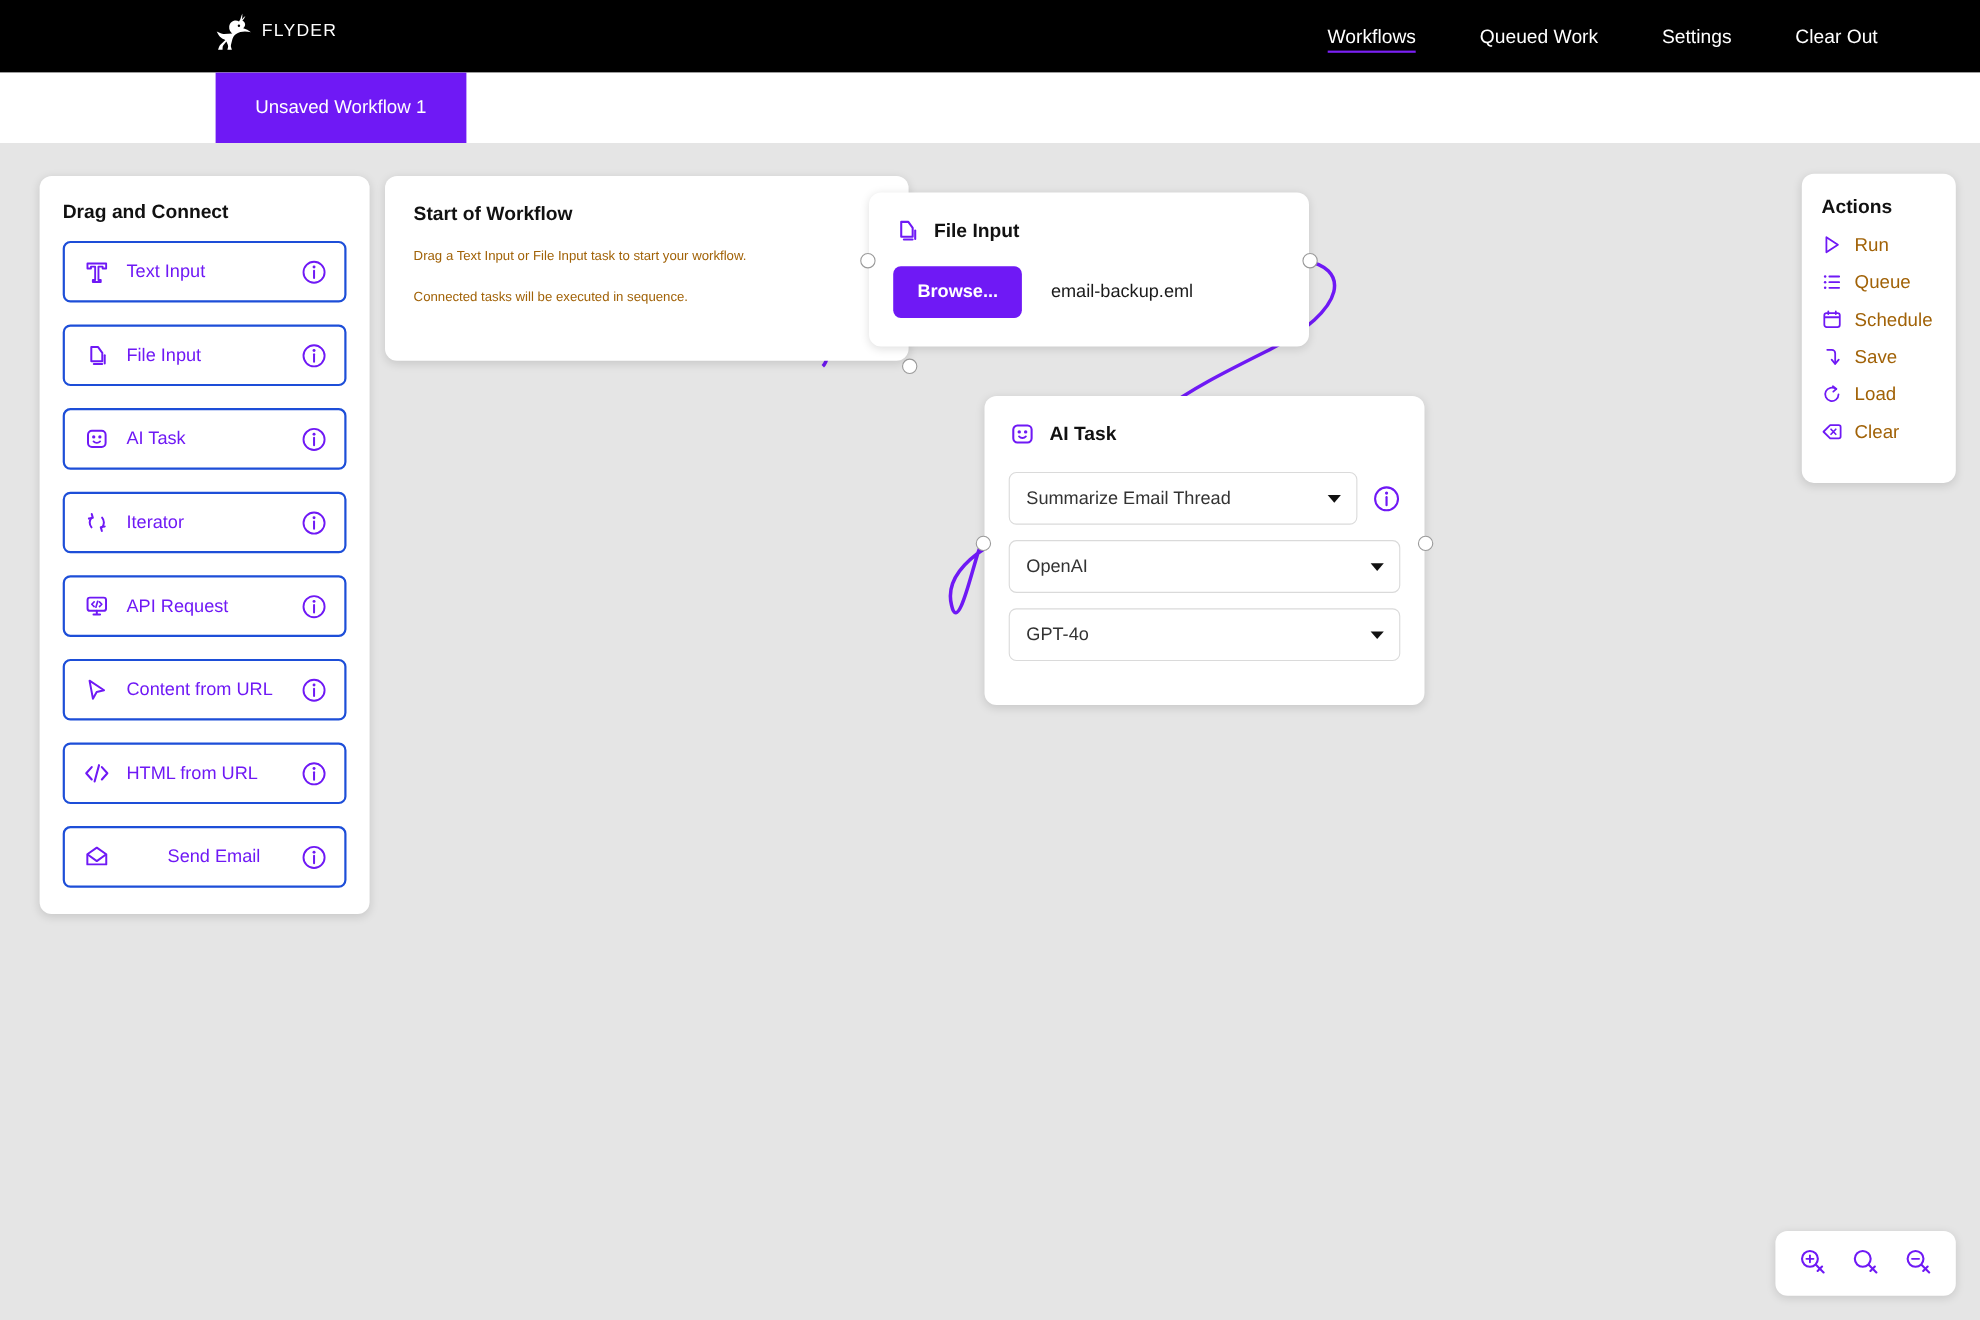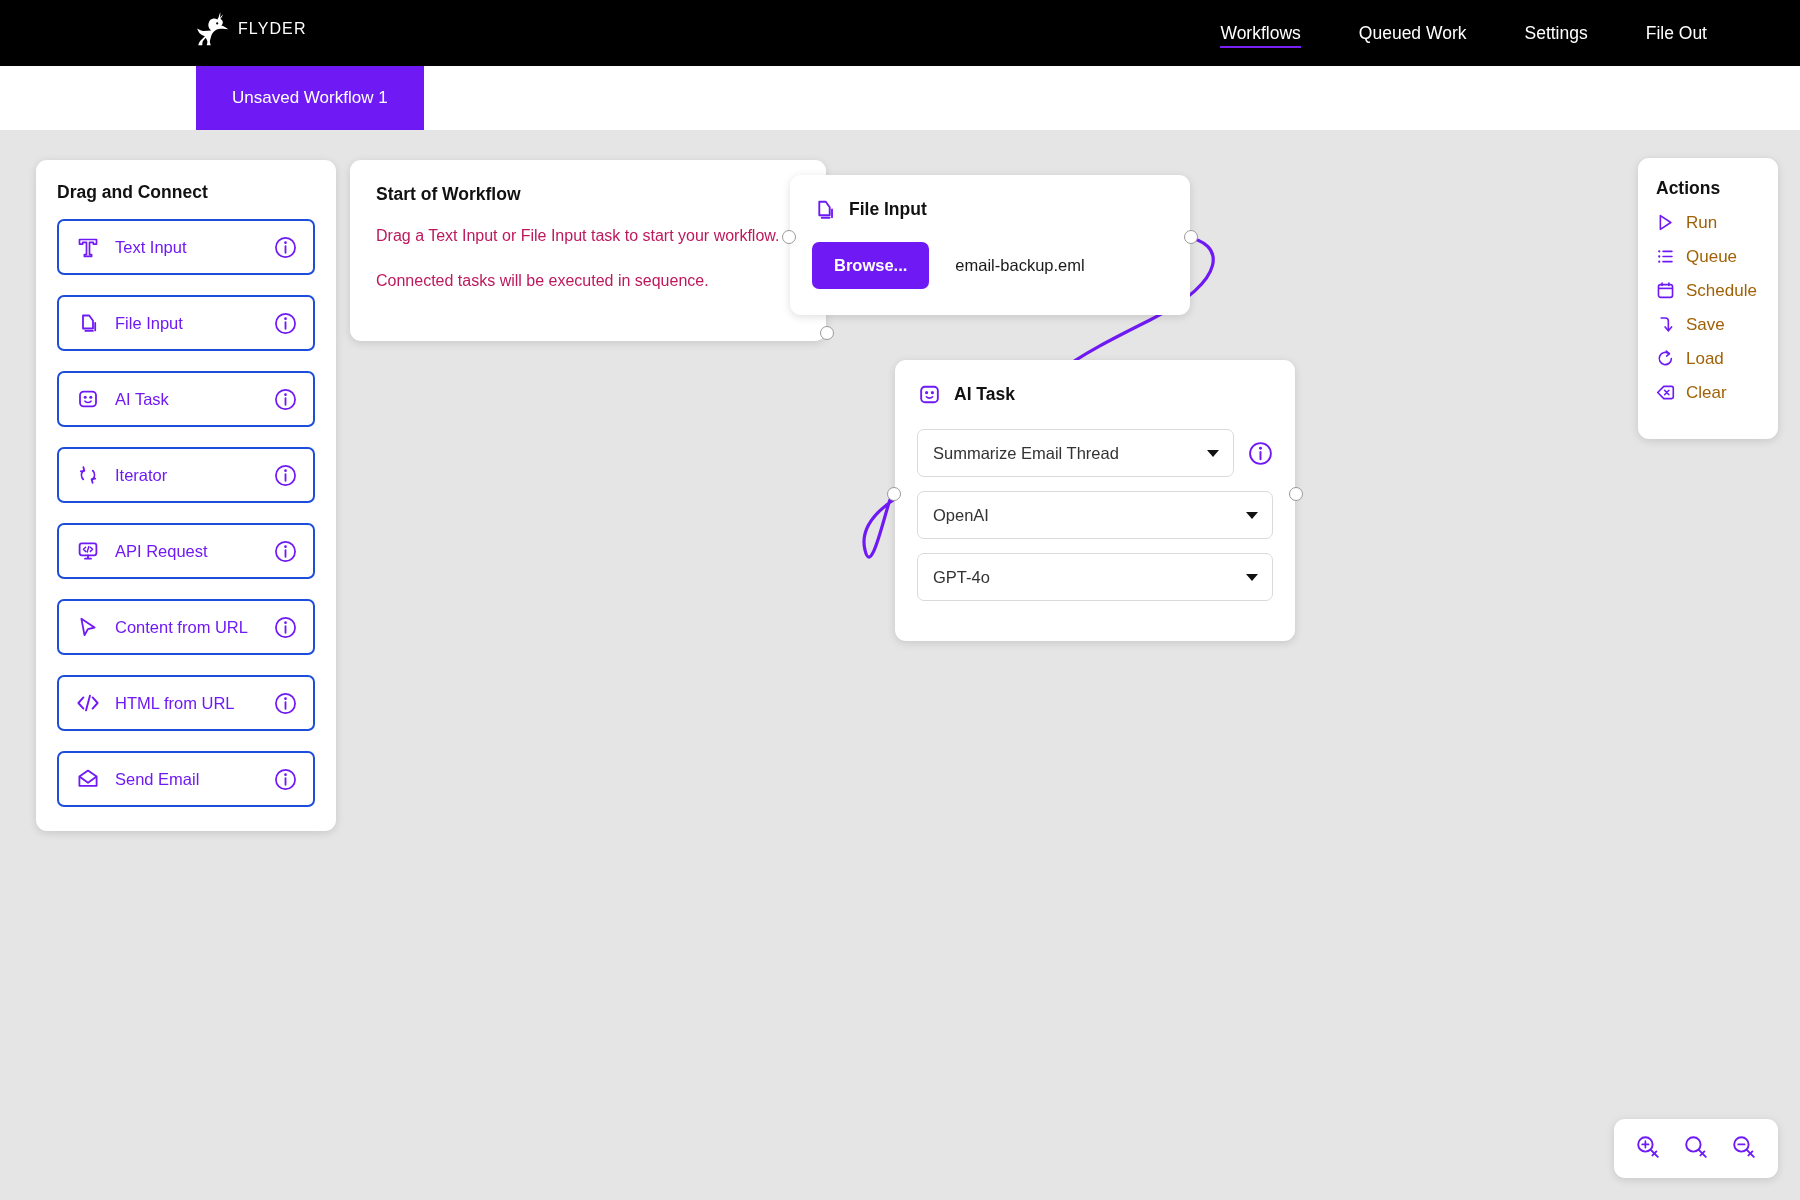--- a/index.html
+++ b/index.html
@@ -74,29 +74,29 @@
   }
 
   
   .palette { left: 36px; top: 30px; width: 300px; padding: 22px 21px 24px; }
   .palette-title { font-size: 17.5px; font-weight: 700; color: #111; margin-bottom: 16px; }
   .palette-item {
     height: 56px; border: 2px solid #1d4ed8; border-radius: 7px;
     display: flex; align-items: center; padding: 0 16px;
     margin-bottom: 20px; cursor: grab; background: #fff;
   }
-  .palette-item:last-child { margin-bottom: 0; }
+  .palette-item:last-child { margin-bottom: 0; text-align: center; }
   .pi-icon { width: 26px; height: 26px; flex: 0 0 26px; display: flex; align-items: center; justify-content: center; }
   .pi-label { flex: 1; margin-left: 14px; font-size: 16.5px; color: #6f19f5; }
   .info-badge { width: 23px; height: 23px; flex: 0 0 23px; cursor: pointer; }
 
   
   .startcard { left: 350px; top: 30px; width: 476px; padding: 24px 26px 28px; }
   .startcard h3 { font-size: 17.5px; font-weight: 700; color: #111; margin-bottom: 18px; }
-  .startcard p { font-size: 16px; color: #be185d; line-height: 1.62; margin-bottom: 19px; }
+  .startcard p { font-size: 12px; color: #a16207; line-height: 1.62; margin-bottom: 19px; }
   .startcard p:last-child { margin-bottom: 0; }
 
   
   .node-head { display: flex; align-items: center; gap: 12px; }
   .node-title { font-size: 17.5px; font-weight: 700; color: #111; }
 
   .filenode { left: 790px; top: 45px; width: 400px; padding: 22px 22px 26px; }
   .filenode .node-head { margin-bottom: 20px; }
   .browse-btn {
     background: #6f19f5; color: #fff; border: none; border-radius: 7px;
@@ -152,21 +152,21 @@
       <svg class="brand-logo" viewBox="0 0 36 34">
         <path fill="#ffffff" d="M22.5 5.5c0.6-2.2 1.2-4 1.8-5.3 0.1 1.9 0 3.8-0.4 5.6 0.9-1.3 2-2.4 3.2-3.2-0.7 1.5-1.6 3-2.7 4.3 1.3 0.5 2.2 1.6 2.4 3 0.2 1.5-0.5 2.9-1.7 3.7 2.6 0.6 5 1.9 7 3.7-3.3-0.8-6.6-0.9-9.6-0.2-1.6 0.4-3 1.1-4.2 2.1-1.5 1.2-2.6 2.9-3.1 4.8l-1.2 4.6c-0.2 0.7-0.2 1.5 0 2.2l0.8 2.4-4.1 0 0.6-2.3c0.2-0.8 0.1-1.6-0.2-2.3l-1.3-2.9-2.6 3.1c-0.5 0.6-0.8 1.3-0.8 2.1l-0.1 2.3-4.1 0 1-2.6c0.3-0.8 0.8-1.5 1.4-2.1l4.3-4.2-3-1.4c-1.4-0.7-2.6-1.8-3.3-3.2l-1.6-3.1 3.6 1.7c1 0.5 2.1 0.7 3.2 0.6l7.4-0.5c-1.5-1.1-2.5-2.7-2.8-4.5-0.2-1.4 0-2.8 0.6-4 0.9-1.8 2.5-3 4.4-3.3 1.4-0.2 2.8 0.1 3.9 0.9z"></path>
         <circle cx="21.2" cy="11.4" r="1.1" fill="#000"></circle>
       </svg>
       <span class="brand-text">FLYDER</span>
     </div>
     <div class="topnav">
       <div class="topnav-item active">Workflows</div>
       <div class="topnav-item">Queued Work</div>
       <div class="topnav-item">Settings</div>
-      <div class="topnav-item">File Out</div>
+      <div class="topnav-item">Clear Out</div>
     </div>
   </div>
 
   <div class="tabstrip">
     <div class="tab">Unsaved Workflow 1</div>
   </div>
 
   <div class="canvas">
 
     <svg class="wires">

